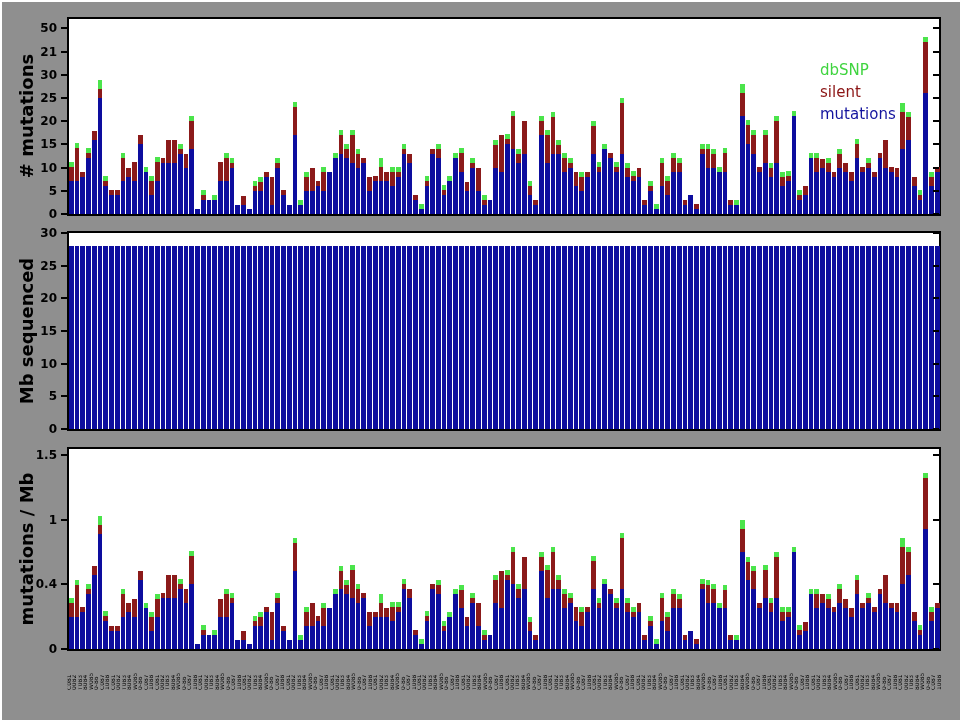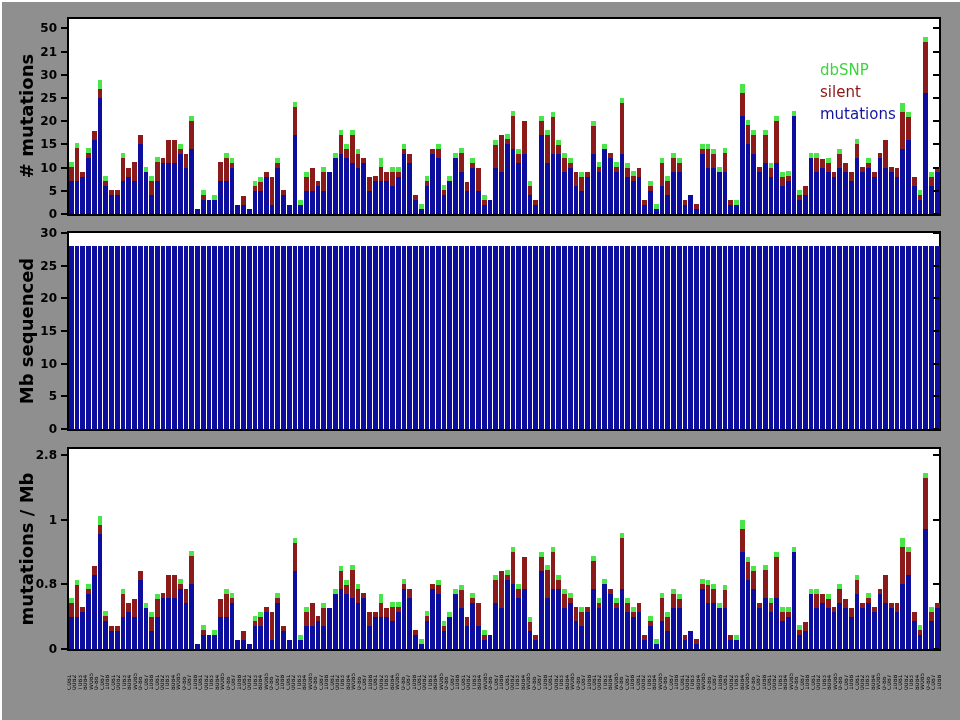--- a/index.html
+++ b/index.html
@@ -2105,19 +2105,19 @@
 <div class="tick" style="left: 933px; top: 265px;"></div>
 <div class="ticklabel" style="left: 13px; top: 259px;">25</div>
 <div class="tick" style="left: 61px; top: 232px;"></div>
 <div class="tick" style="left: 933px; top: 232px;"></div>
 <div class="ticklabel" style="left: 13px; top: 226px;">30</div>
 <div class="tick" style="left: 61px; top: 648px;"></div>
 <div class="tick" style="left: 933px; top: 648px;"></div>
 <div class="ticklabel" style="left: 13px; top: 642px;">0</div>
 <div class="tick" style="left: 61px; top: 583px;"></div>
 <div class="tick" style="left: 933px; top: 583px;"></div>
-<div class="ticklabel" style="left: 13px; top: 577px;">0.8</div>
+<div class="ticklabel" style="left: 13px; top: 577px;">0.4</div>
 <div class="tick" style="left: 61px; top: 519px;"></div>
 <div class="tick" style="left: 933px; top: 519px;"></div>
 <div class="ticklabel" style="left: 13px; top: 513px;">1</div>
 <div class="tick" style="left: 61px; top: 454px;"></div>
 <div class="tick" style="left: 933px; top: 454px;"></div>
-<div class="ticklabel" style="left: 13px; top: 448px;">2.8</div>
+<div class="ticklabel" style="left: 13px; top: 448px;">1.5</div>
 
 </body></html>

